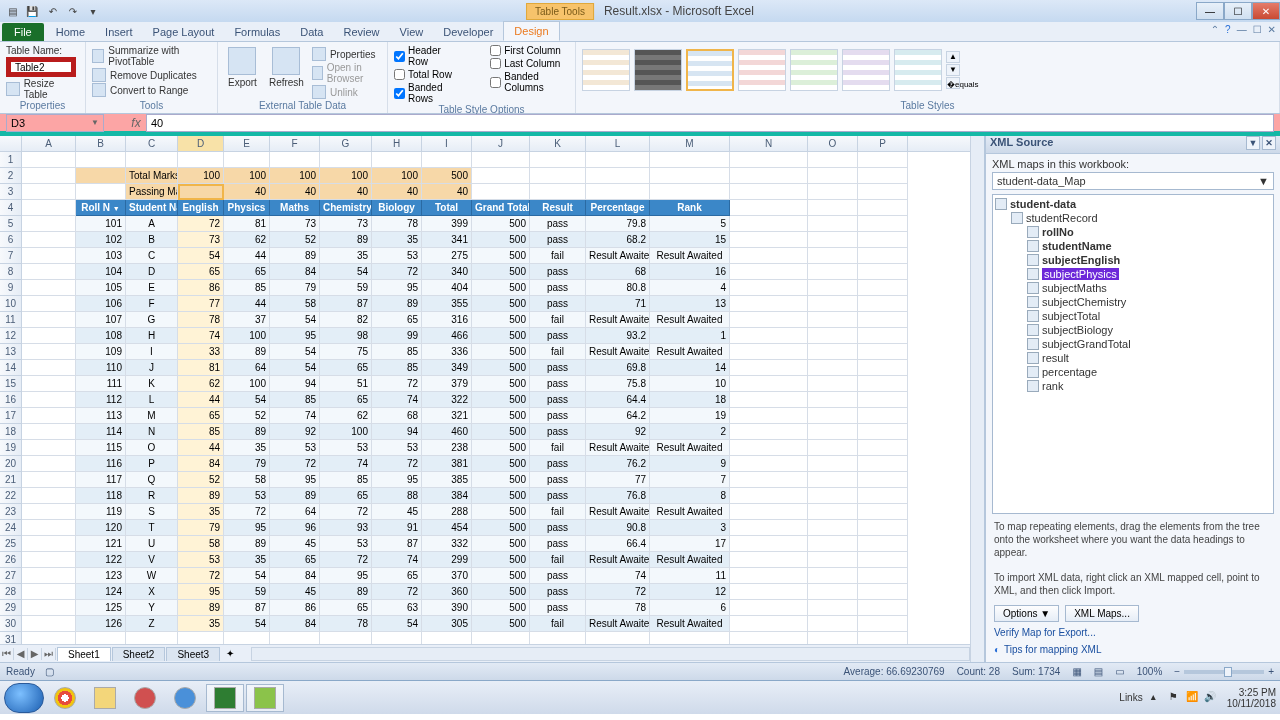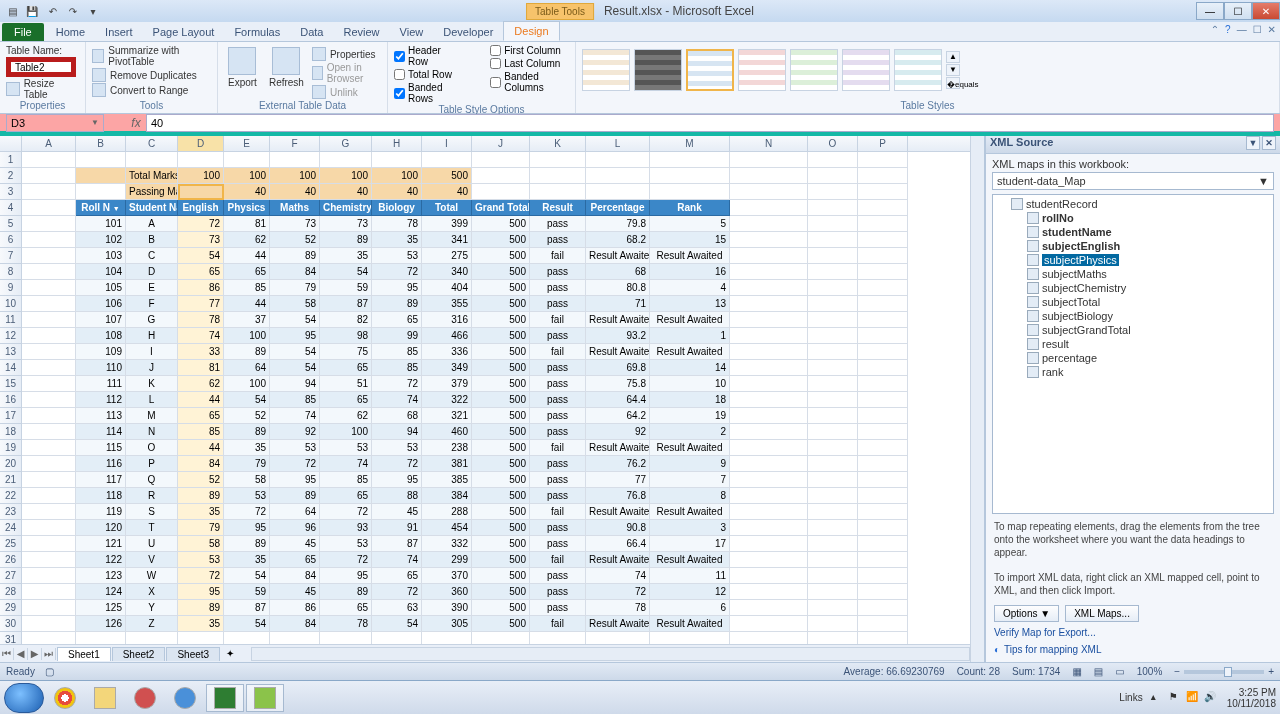--- a/index.html
+++ b/index.html
@@ -77,21 +77,21 @@
 .xml-pane { width: 296px; border-left: 2px solid #b5c7dc; display: flex; flex-direction: column; background: #f3f6fb; }
 .xml-title { height: 18px; background: linear-gradient(#e2eaf5,#cdd9e9); display: flex; align-items: flex-start; justify-content: space-between; padding: 0 4px; font-size: 11px; font-weight: bold; color: #3b5377; border-bottom: 1px solid #b5c7dc; }
 .xml-close { display: flex; gap: 2px; }
 .xml-close span { width: 14px; height: 14px; border: 1px solid #a6b9d0; background: #eef3fa; text-align: center; font-size: 9px; line-height: 12px; }
 .xml-body { flex: 1; padding: 4px 6px; font-size: 11px; color: #333; display: flex; flex-direction: column; }
 .xml-combo { height: 18px; border: 1px solid #a6b9d0; background: #fff; display: flex; align-items: center; justify-content: space-between; padding: 0 4px; margin: 2px 0 4px 0; }
 .xml-tree { flex: 1; background: #fff; border: 1px solid #a6b9d0; font-size: 11px; padding: 2px; overflow: auto; }
 .tree-item { display: flex; align-items: center; gap: 3px; padding: 1px 0; }
 .tree-item .tic { width: 12px; height: 12px; border: 1px solid #9ab; background: #e3ecf6; }
 .tree-item.bold { font-weight: bold; }
-.tree-item.sel span.lbl { background: #0369a1; color: #fff; padding: 0 2px; }
+.tree-item.sel span.lbl { background: #6d28d9; color: #fff; padding: 0 2px; }
 .ind1 { padding-left: 16px; }
 .ind2 { padding-left: 32px; }
 .xml-hint { font-size: 10px; color: #444; padding: 6px 2px; line-height: 1.3; }
 .xml-btn-row { display: flex; gap: 6px; padding: 2px; align-items: flex-end; }
 .xml-btn { border: 1px solid #a6b9d0; background: linear-gradient(#fdfdfe,#e6edf6); padding: 2px 8px; font-size: 10px; }
 .xml-link { color: #1a4fa0; font-size: 10px; padding: 3px 2px; display: flex; align-items: center; gap: 4px; }
 
 .status-bar { height: 18px; background: linear-gradient(#e2eaf5,#cdd9e9); border-top: 1px solid #b5c7dc; display: flex; align-items: center; font-size: 10px; color: #3b5377; padding: 0 6px; justify-content: space-between; }
 .status-right { display: flex; gap: 12px; align-items: center; }
 .zoom-ctrl { display: flex; align-items: center; gap: 4px; }
@@ -915,20 +915,24 @@
         <span>✕</span>
       </div>
     </div>
     <div class="xml-body">
       <span>XML maps in this workbook:</span>
       <div class="xml-combo">
           <span>student-data_Map</span>
           <span>▼</span>
         </div>
       <div class="xml-tree" id="xml-tree">
+          <div class="tree-item  bold">
+            <span class="tic"></span>
+            <span class="lbl">student-data</span>
+          </div>
           <div class="tree-item ind1">
             <span class="tic"></span>
             <span class="lbl">studentRecord</span>
           </div>
           <div class="tree-item ind2 bold">
             <span class="tic"></span>
             <span class="lbl">rollNo</span>
           </div>
           <div class="tree-item ind2 bold">
             <span class="tic"></span>

